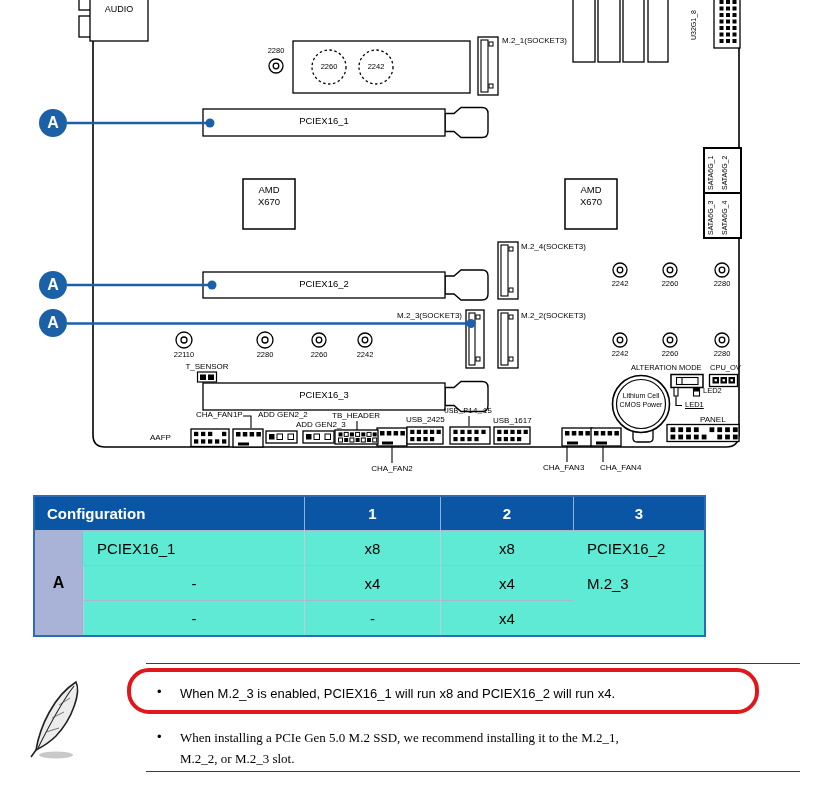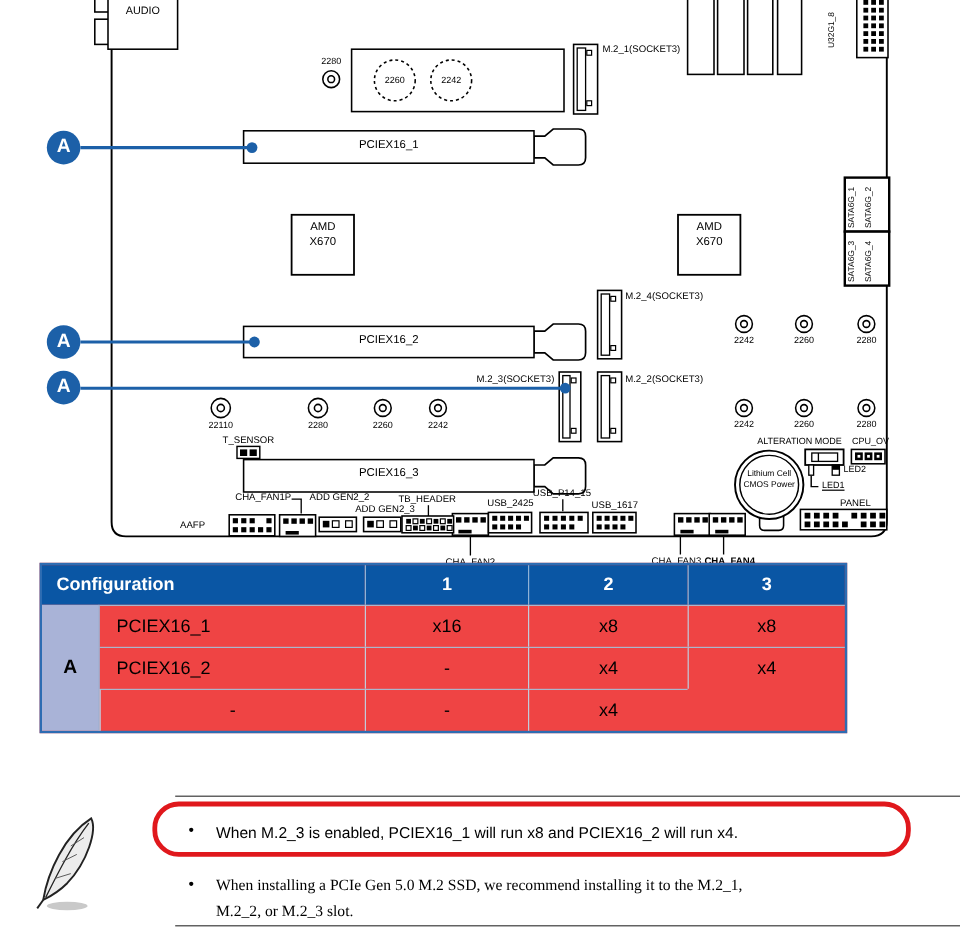--- a/index.html
+++ b/index.html
@@ -9,24 +9,24 @@
   .lbl{position:absolute;font-size:8px;line-height:1.15;white-space:nowrap;color:#000;}
   .c{text-align:center;}
   .pre{white-space:pre-line;}
   .vlbl{position:absolute;transform-origin:0 0;transform:rotate(-90deg);
         white-space:nowrap;font-size:7px;color:#000;}
   .s75{font-size:7.5px;} .s7{font-size:7px;} .s9{font-size:9px;} .s95{font-size:9.5px;}
   .slot-lbl{font-size:9.5px;}
   .callout-letter{position:absolute;width:28px;height:28px;line-height:28px;text-align:center;
         color:#fff;font-weight:bold;font-size:16px;}
   
-  .cfg-table{position:absolute;left:33px;top:469px;display:grid;
+  .cfg-table{position:absolute;left:33px;top:495px;display:grid;
       grid-template-columns:48px 221px 136px 133px 131px;
       grid-template-rows:33px 35px 35px 35px;
-      border:2px solid var(--table-border);font-size:15px;background:#ef4444;}
+      border:2px solid var(--table-border);font-size:15px;background:#5eead4;}
   .th{background:var(--table-header-bg);color:#fff;font-weight:bold;
       display:flex;align-items:center;justify-content:center;}
   .thl{grid-column:1/3;justify-content:flex-start;padding-left:12px;}
   .th-n{border-left:1px solid rgba(255,255,255,.55);}
   .t-group{grid-row:2/5;grid-column:1;background:var(--group-cell-bg);
       display:flex;align-items:center;justify-content:center;font-weight:bold;font-size:16px;
       border-right:1px solid #9db0cf;}
   .t-label{display:flex;align-items:center;padding-left:14px;border-top:1px solid #aab6cc;}
   .t-val{display:flex;align-items:center;justify-content:center;
       border-top:1px solid #aab6cc;border-left:1px solid #c2cbdc;}
@@ -453,44 +453,44 @@
   <div class="lbl s7 c pre" style="left:611px;top:392px;width:60px;line-height:8.5px;">Lithium Cell
 CMOS Power</div>
   <div class="lbl" style="left:700px;top:415px;">PANEL</div>
 
   <div class="lbl" style="left:150px;top:433px;width:39px;text-align:left;">AAFP</div>
   <div class="lbl" style="left:196px;top:410px;">CHA_FAN1P</div>
   <div class="lbl" style="left:258px;top:410px;">ADD GEN2_2</div>
   <div class="lbl" style="left:296px;top:420px;">ADD GEN2_3</div>
   <div class="lbl" style="left:332px;top:411px;">TB_HEADER</div>
   <div class="lbl" style="left:406px;top:415px;">USB_2425</div>
-  <div class="lbl" style="left:444px;top:406px;">USB_P14_15</div>
+  <div class="lbl" style="left:444px;top:406px;font-family:Liberation Mono, monospace;">USB_P14_15</div>
   <div class="lbl" style="left:493px;top:416px;">USB_1617</div>
   <div class="lbl c" style="left:362px;top:464px;width:60px;">CHA_FAN2</div>
   <div class="lbl" style="left:543px;top:463px;">CHA_FAN3</div>
-  <div class="lbl" style="left:587px;top:463px;font-weight:bold;">CHA_FAN4</div>
+  <div class="lbl" style="left:600px;top:463px;">CHA_FAN4</div>
 
   <div class="cfg-table">
     <div class="th thl">Configuration</div>
     <div class="th th-n">1</div>
     <div class="th th-n">2</div>
     <div class="th th-n">3</div>
 
     <div class="t-group">A</div>
 
     <div class="t-label">PCIEX16_1</div>
-    <div class="t-val">x16</div>
     <div class="t-val">x8</div>
     <div class="t-val">x8</div>
 
     <div class="t-label">PCIEX16_2</div>
     <div class="t-val">-</div>
     <div class="t-val">x4</div>
     <div class="t-val">x4</div>
 
+    <div class="t-label">M.2_3</div>
     <div class="t-val">-</div>
     <div class="t-val">-</div>
     <div class="t-val">x4</div>
   </div>
 
   <div class="rule" style="top:663px;"></div>
   <div class="rule" style="top:771px;"></div>
 
   <svg width="64" height="84" style="left:26px;top:676px;" viewBox="0 0 64 84">
     <ellipse cx="30" cy="79" rx="17" ry="3.5" fill="#c9c9c9"></ellipse>

